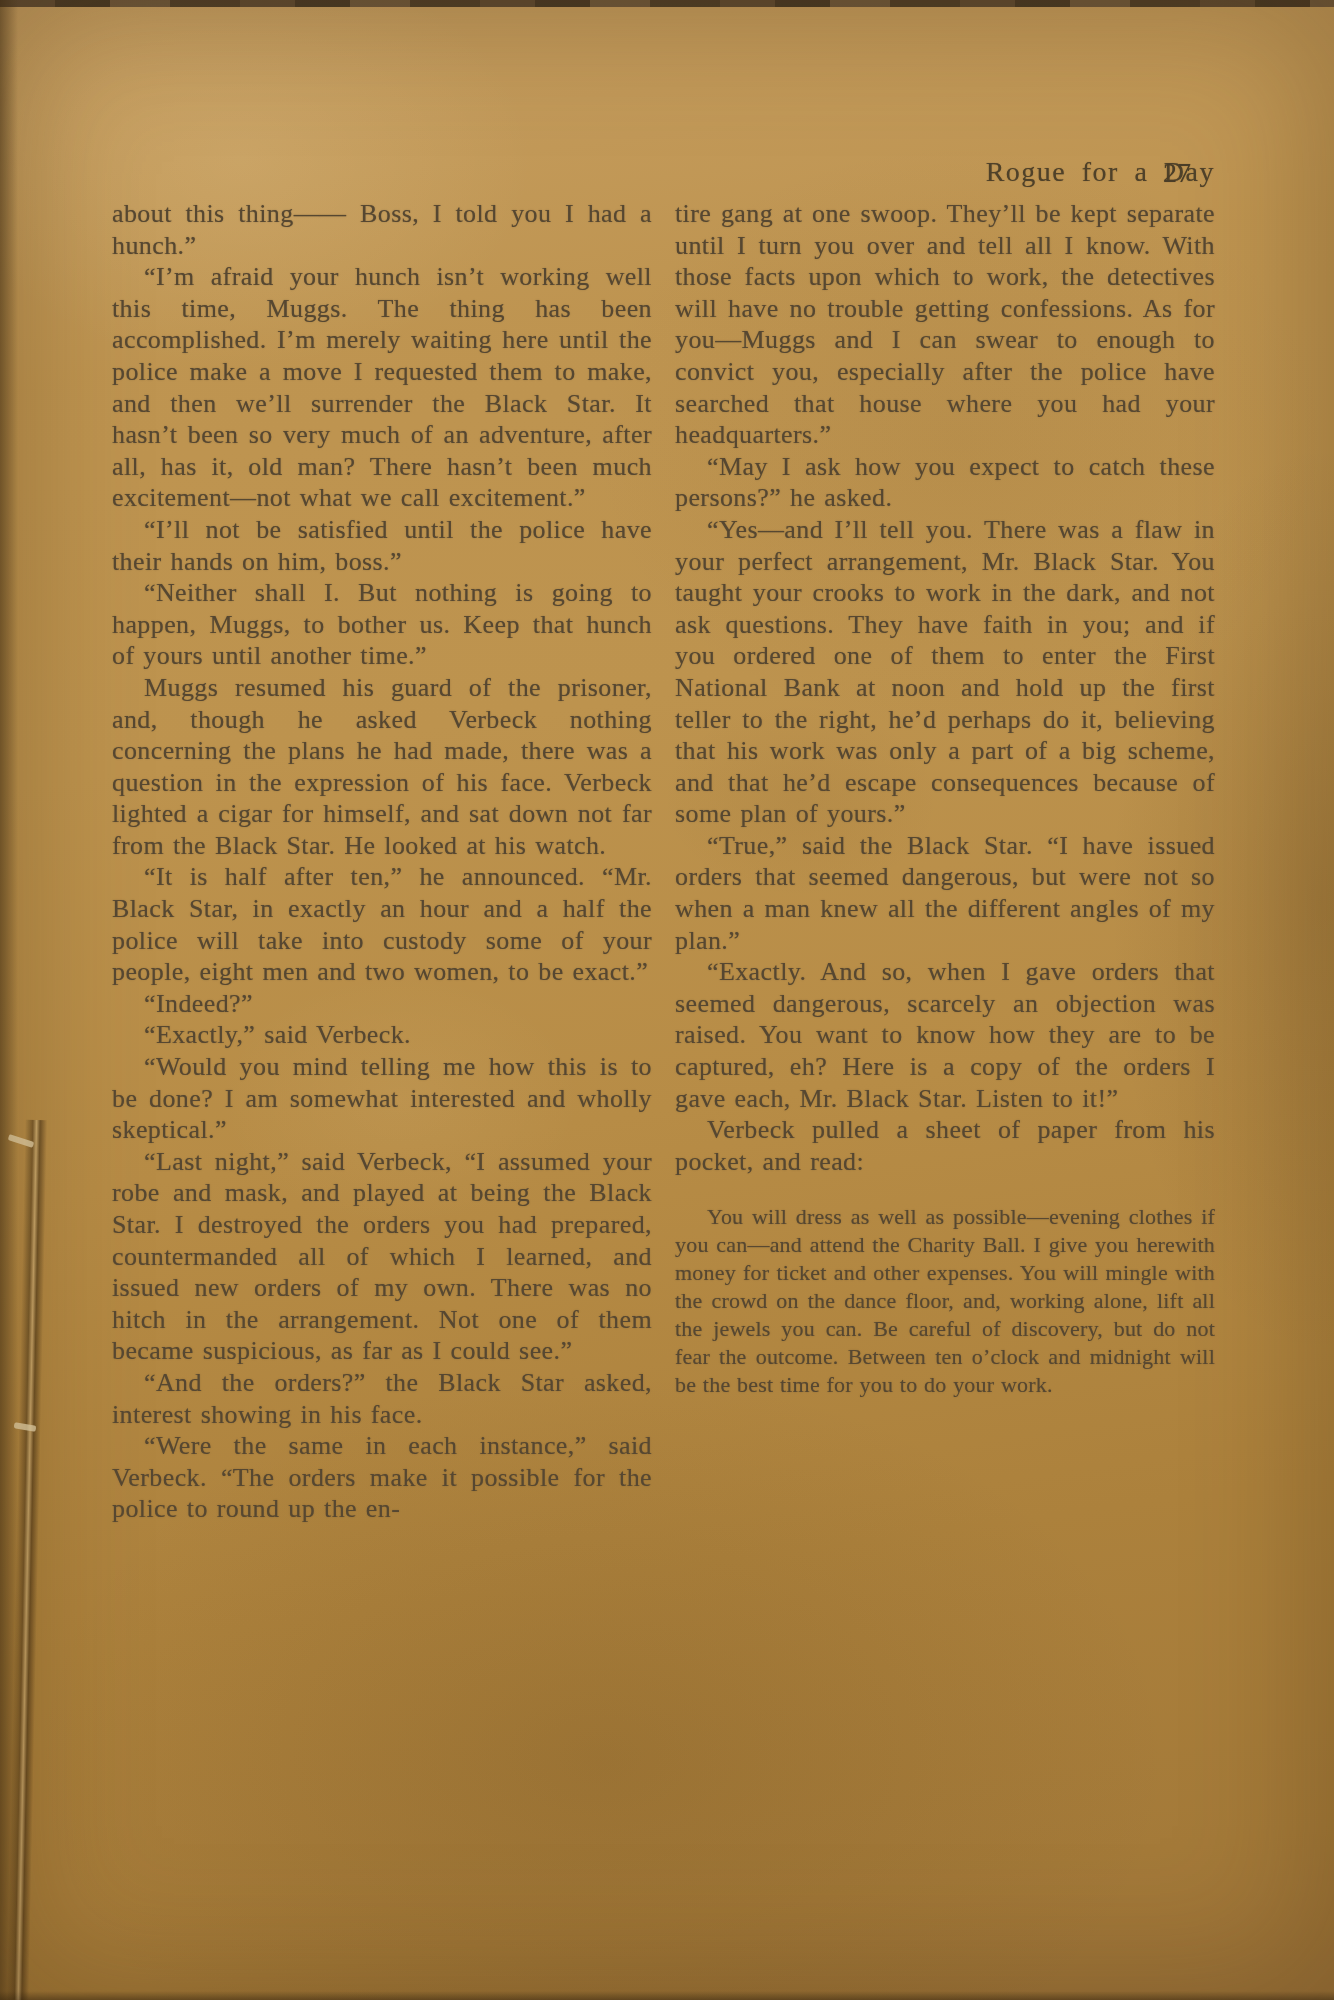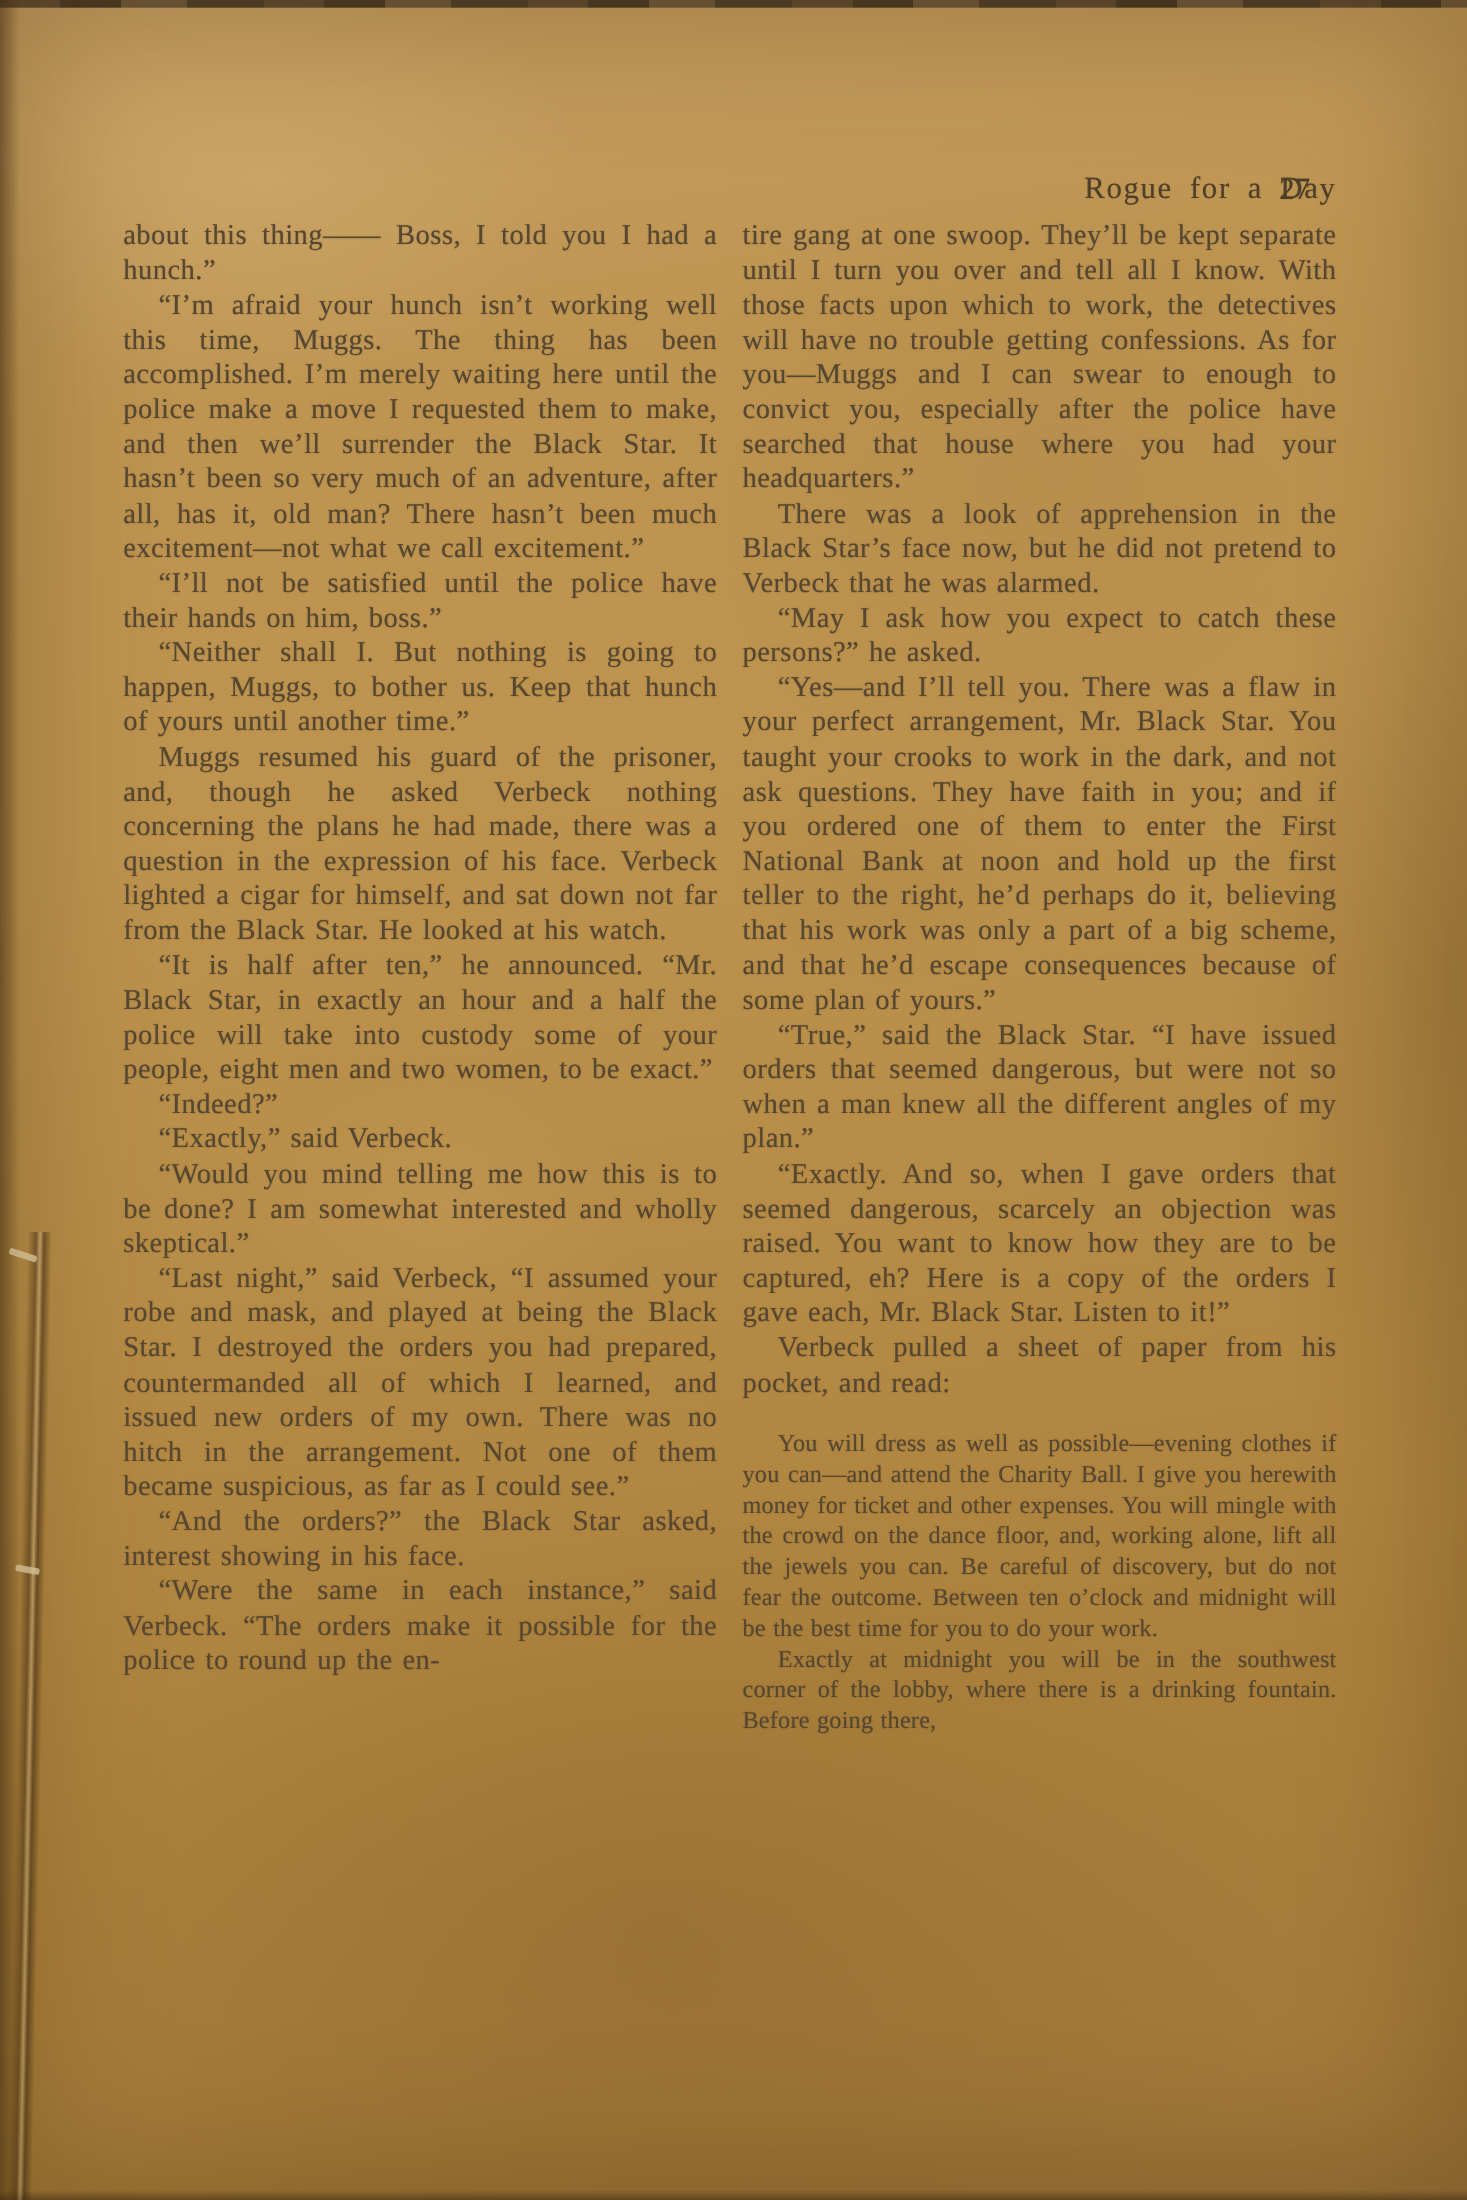--- a/index.html
+++ b/index.html
@@ -133,22 +133,20 @@
       <p class="para indent">“It is half after ten,” he announced. “Mr. Black Star, in exactly an hour and a half the police will take into custody some of your people, eight men and two women, to be exact.”</p>
       <p class="para indent">“Indeed?”</p>
       <p class="para indent">“Exactly,” said Verbeck.</p>
       <p class="para indent">“Would you mind telling me how this is to be done? I am somewhat interested and wholly skeptical.”</p>
       <p class="para indent">“Last night,” said Verbeck, “I assumed your robe and mask, and played at being the Black Star. I destroyed the orders you had prepared, countermanded all of which I learned, and issued new orders of my own. There was no hitch in the arrangement. Not one of them became suspicious, as far as I could see.”</p>
       <p class="para indent">“And the orders?” the Black Star asked, interest showing in his face.</p>
       <p class="para indent">“Were the same in each instance,” said Verbeck. “The orders make it possible for the police to round up the en-</p>
     </div>
   <div class="col">
       <p class="para">tire gang at one swoop. They’ll be kept separate until I turn you over and tell all I know. With those facts upon which to work, the detectives will have no trouble getting confessions. As for you—Muggs and I can swear to enough to convict you, especially after the police have searched that house where you had your headquarters.”</p>
-      <p class="para indent">There was a look of apprehension in the Black Star’s face now, but he did not pretend to Verbeck that he was alarmed.</p>
       <p class="para indent">“May I ask how you expect to catch these persons?” he asked.</p>
       <p class="para indent">“Yes—and I’ll tell you. There was a flaw in your perfect arrangement, Mr. Black Star. You taught your crooks to work in the dark, and not ask questions. They have faith in you; and if you ordered one of them to enter the First National Bank at noon and hold up the first teller to the right, he’d perhaps do it, believing that his work was only a part of a big scheme, and that he’d escape consequences because of some plan of yours.”</p>
       <p class="para indent">“True,” said the Black Star. “I have issued orders that seemed dangerous, but were not so when a man knew all the different angles of my plan.”</p>
       <p class="para indent">“Exactly. And so, when I gave orders that seemed dangerous, scarcely an objection was raised. You want to know how they are to be captured, eh? Here is a copy of the orders I gave each, Mr. Black Star. Listen to it!”</p>
       <p class="para indent">Verbeck pulled a sheet of paper from his pocket, and read:</p>
       <p class="para indent small first-small">You will dress as well as possible—evening clothes if you can—and attend the Charity Ball. I give you herewith money for ticket and other expenses. You will mingle with the crowd on the dance floor, and, working alone, lift all the jewels you can. Be careful of discovery, but do not fear the outcome. Between ten o’clock and midnight will be the best time for you to do your work.</p>
-      <p class="para indent small">Exactly at midnight you will be in the southwest corner of the lobby, where there is a drinking fountain. Before going there,</p>
     </div>
 </div>
 
 </body></html>

